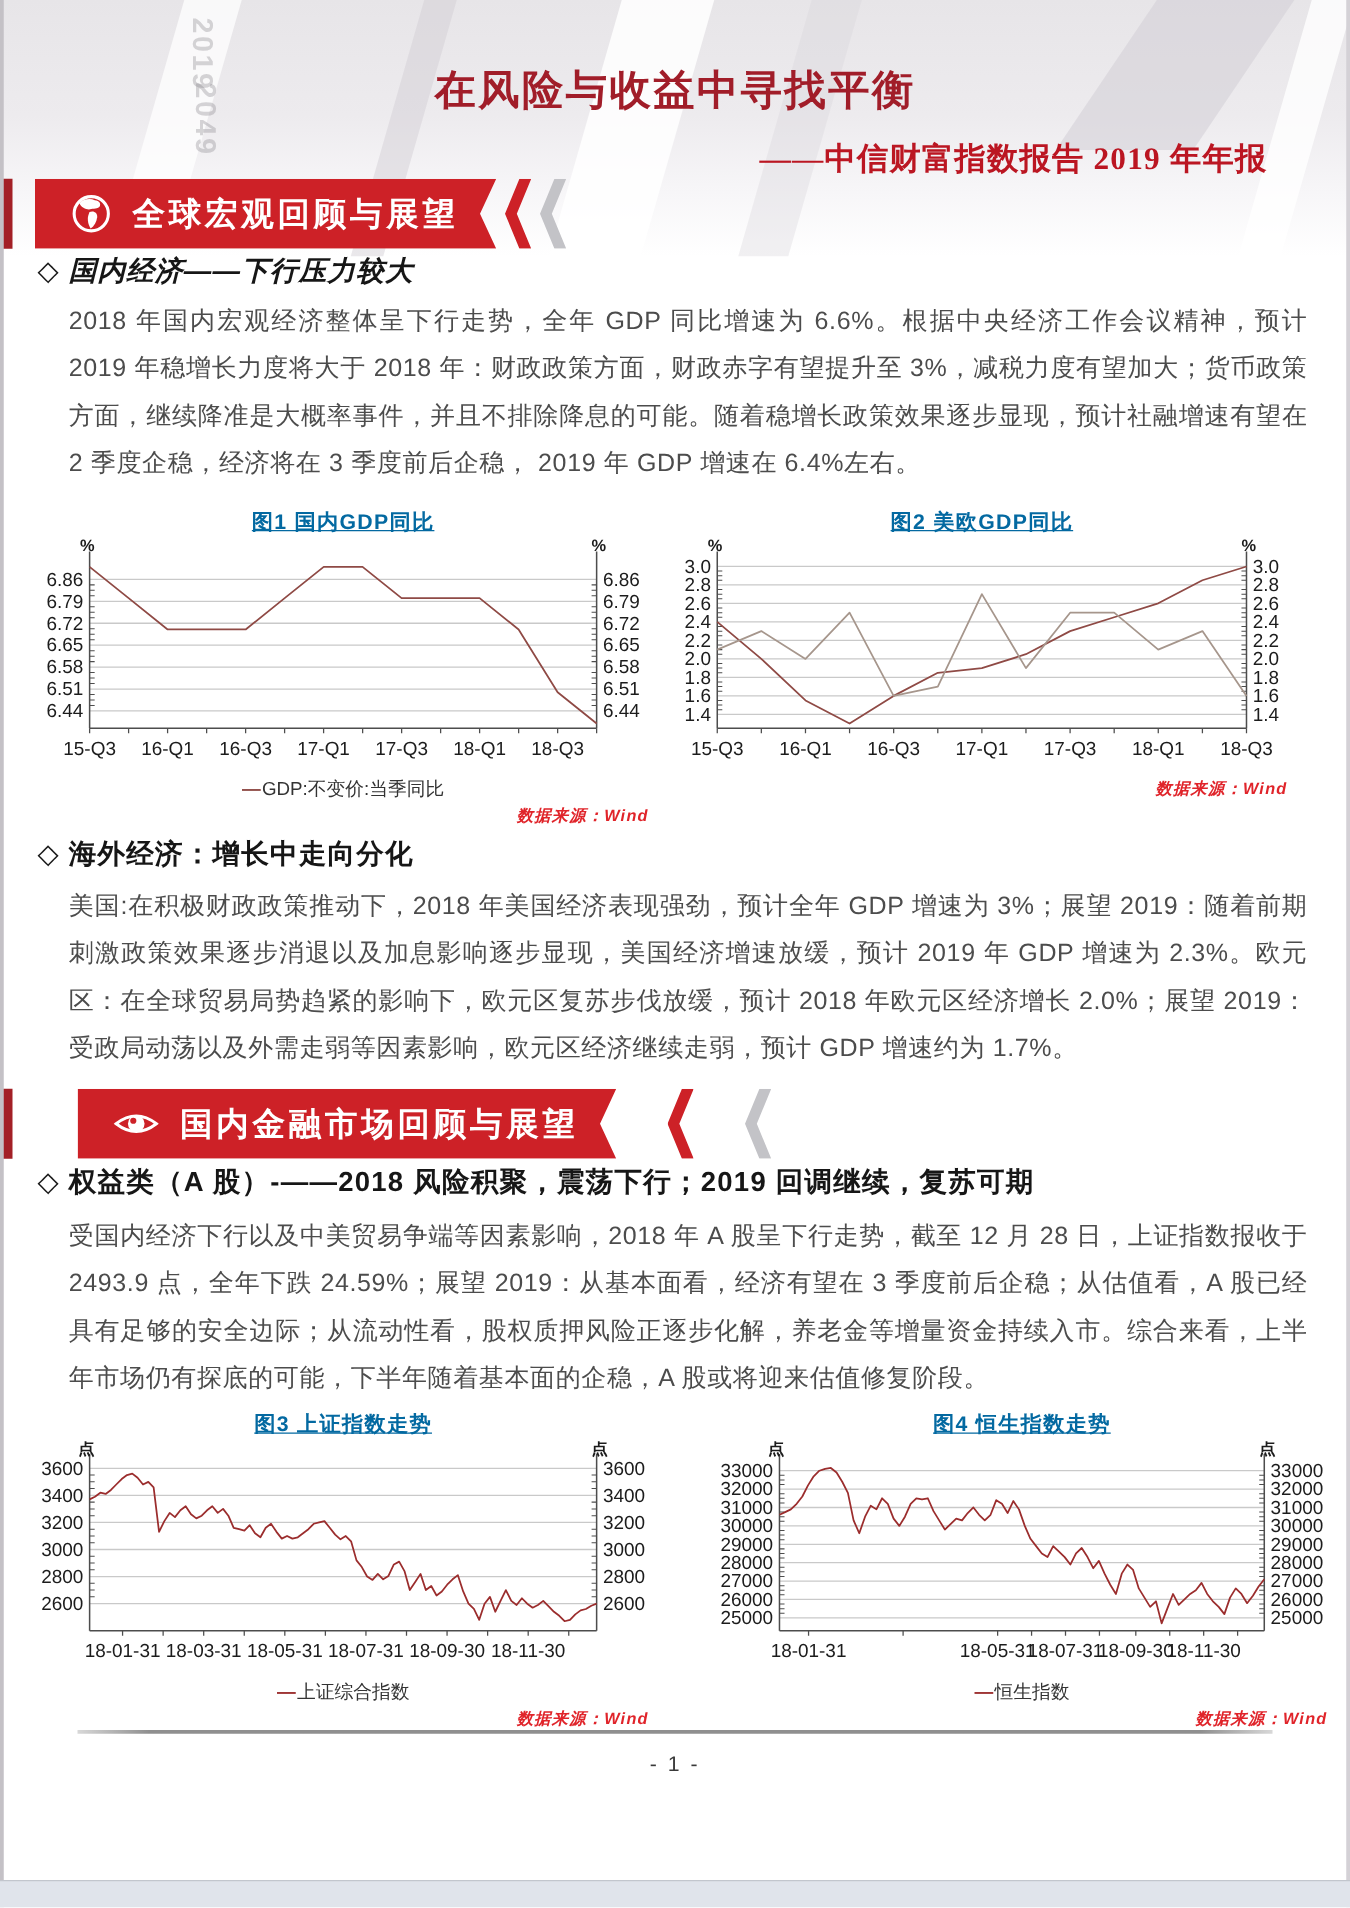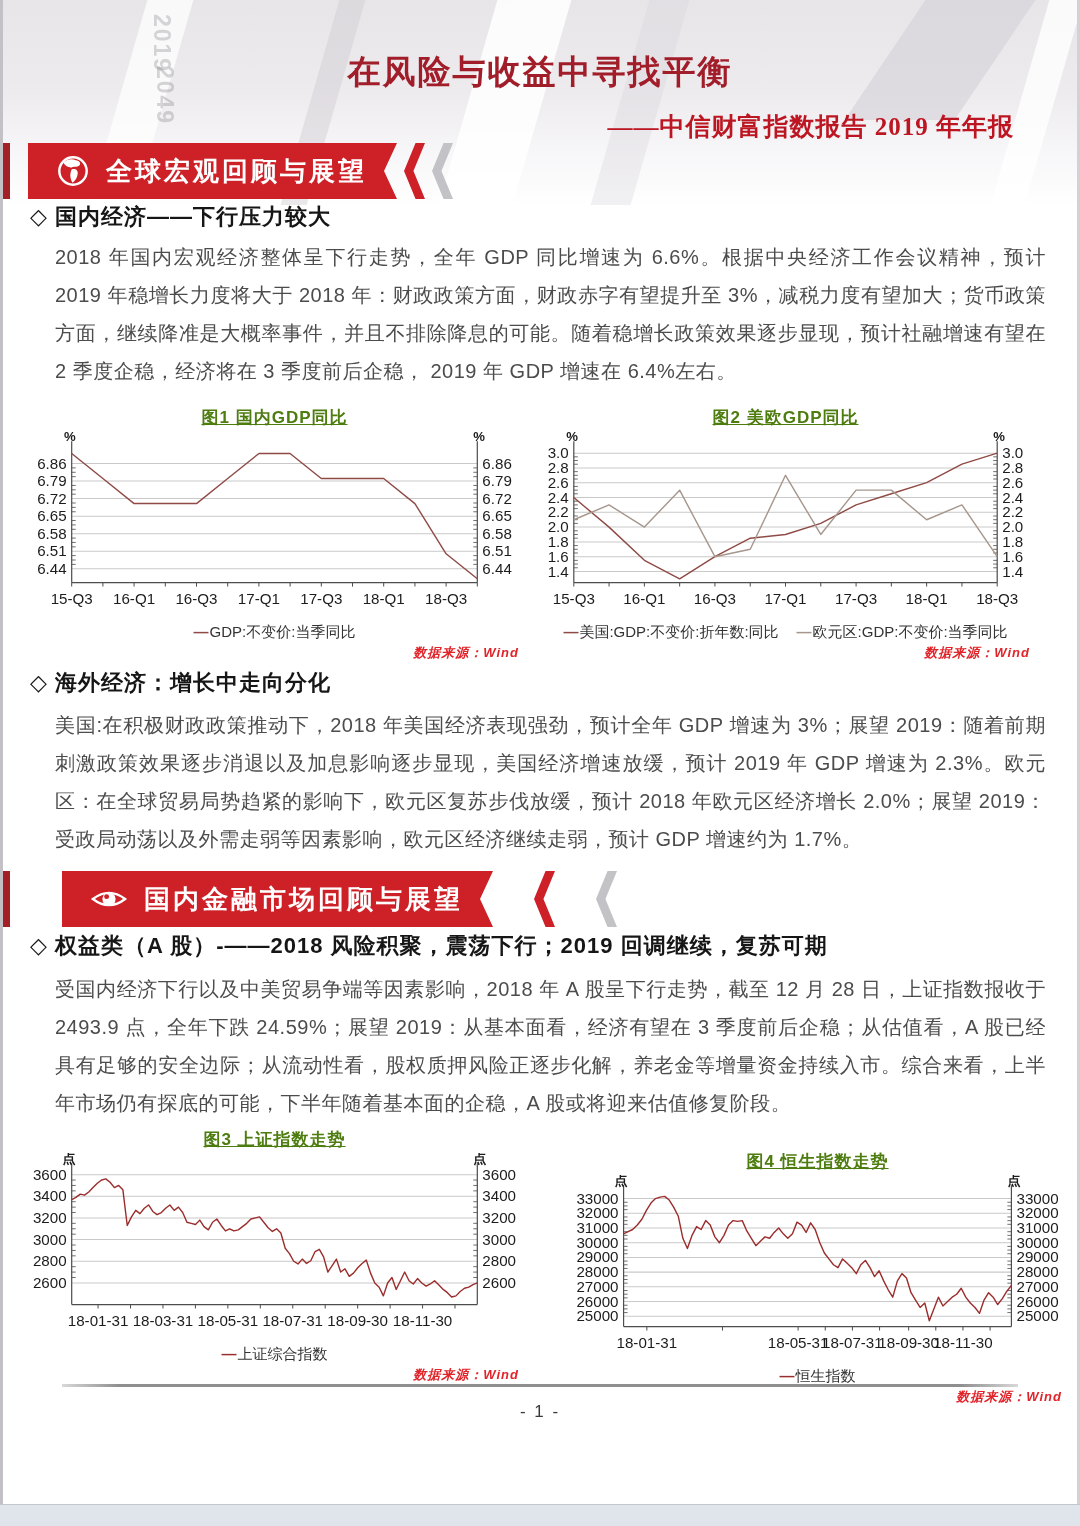--- a/index.html
+++ b/index.html
@@ -40,21 +40,21 @@
   .chv{width:21px;margin-left:7px;clip-path:polygon(100% 0,55% 0,0 50%,55% 100%,100% 100%,45% 50%);}
   .chv.red{background:#cd2127;} .chv.gray{background:#c3c3c7;}
   .icon-wrap{display:flex;align-items:center;}
 
   .subhead{position:absolute;left:30px;right:40px;font-size:22px;font-weight:bold;color:#161616;letter-spacing:1px;}
   .para{position:absolute;left:55px;right:34px;font-size:20px;line-height:38px;color:#4c4c4c;
     text-align:justify;letter-spacing:0.5px;}
 
   
   .chart{position:absolute;width:505px;}
-  .chart-title{text-align:center;font-size:17px;font-weight:bold;color:#4d7c0f;
+  .chart-title{text-align:center;font-size:17px;font-weight:bold;color:#0369a1;
     text-decoration:underline;margin-bottom:2px;letter-spacing:1px;}
   svg.plot{display:block;width:505px;height:190px;}
   .tick{font-size:15px;fill:#1c1c1c;}
   .xtick{font-size:15px;fill:#1c1c1c;}
   .unit{font-size:13px;font-weight:bold;fill:#1c1c1c;}
   .legend{text-align:center;font-size:15px;color:#333;height:22px;line-height:22px;}
   .legend .lg{margin:0 9px;white-space:nowrap;}
   .legend .dash{font-weight:bold;margin-right:1px;}
   .source{text-align:right;font-size:13px;font-style:italic;font-weight:bold;
     color:#e0242a;padding-right:8px;letter-spacing:1px;margin-top:1px;}
@@ -92,21 +92,21 @@
           <path fill="#fff" d="M8 9 C11 5.5 17 4.5 21 6.5 C25 7 26.5 9.5 25 12 C22 14.5 18.5 13 16 14.5 C13 13.5 9.5 13 8 9 Z"></path>
           <path fill="#fff" d="M16.5 16.5 C20 15 23.5 17 23 21 C22.5 25 20.5 28.5 17.5 30.5 C15.5 27.5 14.5 23 15.5 19.5 Z"></path>
         </svg>
       </span>
       <span class="label">全球宏观回顾与展望</span>
     </div>
     <div class="chv red"></div>
     <div class="chv gray"></div>
   </div>
 
-  <div class="subhead" style="top:202px;">◇ 国内经济——下行压力较大</div>
+  <div class="subhead" style="top:202px;font-style:italic;">◇ 国内经济——下行压力较大</div>
   <div class="para" style="top:238px;">2018 年国内宏观经济整体呈下行走势，全年 GDP 同比增速为 6.6%。根据中央经济工作会议精神，预计 2019 年稳增长力度将大于 2018 年：财政政策方面，财政赤字有望提升至 3%，减税力度有望加大；货币政策方面，继续降准是大概率事件，并且不排除降息的可能。随着稳增长政策效果逐步显现，预计社融增速有望在 2 季度企稳，经济将在 3 季度前后企稳， 2019 年 GDP 增速在 6.4%左右。</div>
 
   <div class="chart" style="left:22px;top:406px;">
     <div class="chart-title">图1 国内GDP同比</div>
     <svg class="plot" viewBox="0 0 500 188">
         <line x1="49.2" y1="32.129629629629505" x2="450.8" y2="32.129629629629505" stroke="#c9c9c9" stroke-width="1"></line>
         <line x1="49.2" y1="49.49999999999994" x2="450.8" y2="49.49999999999994" stroke="#c9c9c9" stroke-width="1"></line>
         <line x1="49.2" y1="66.87037037037038" x2="450.8" y2="66.87037037037038" stroke="#c9c9c9" stroke-width="1"></line>
         <line x1="49.2" y1="84.2407407407406" x2="450.8" y2="84.2407407407406" stroke="#c9c9c9" stroke-width="1"></line>
         <line x1="49.2" y1="101.61111111111104" x2="450.8" y2="101.61111111111104" stroke="#c9c9c9" stroke-width="1"></line>
@@ -292,21 +292,20 @@
         <text x="40.400000000000006" y="171" text-anchor="middle" class="xtick">15-Q3</text>
         <text x="110.28064" y="171" text-anchor="middle" class="xtick">16-Q1</text>
         <text x="180.11936000000003" y="171" text-anchor="middle" class="xtick">16-Q3</text>
         <text x="250.00000000000003" y="171" text-anchor="middle" class="xtick">17-Q1</text>
         <text x="319.88063999999997" y="171" text-anchor="middle" class="xtick">17-Q3</text>
         <text x="389.71936000000005" y="171" text-anchor="middle" class="xtick">18-Q1</text>
         <text x="459.6" y="171" text-anchor="middle" class="xtick">18-Q3</text>
         <polyline points="40.4,65.8 75.3,95.1 110.3,128.0 145.2,146.3 180.1,124.4 215.1,106.1 250.0,102.4 284.9,91.4 319.9,73.1 354.8,62.1 389.7,51.1 424.7,32.8 459.6,21.9" fill="none" stroke="#8f4a45" stroke-width="1.4" stroke-linejoin="round"></polyline>
         <polyline points="40.4,87.8 75.3,73.1 110.3,95.1 145.2,58.5 180.1,124.4 215.1,117.0 250.0,43.8 284.9,102.4 319.9,58.5 354.8,58.5 389.7,87.8 424.7,73.1 459.6,124.4" fill="none" stroke="#a6968c" stroke-width="1.4" stroke-linejoin="round"></polyline>
       </svg>
-    <div class="legend"><span class="lg"><span class="dash" style="color: rgb(143, 74, 69);">—</span><span>美国:GDP:不变价:折年数:同比</span></span><span class="lg"><span class="dash" style="color: rgb(166, 150, 140);">—</span><span>欧元区:GDP:不变价:当季同比</span></span></div>
     <div class="source">数据来源：Wind</div>
   </div>
 
   <div class="subhead" style="top:668px;">◇ 海外经济：增长中走向分化</div>
   <div class="para" style="top:706px;">美国:在积极财政政策推动下，2018 年美国经济表现强劲，预计全年 GDP 增速为 3%；展望 2019：随着前期刺激政策效果逐步消退以及加息影响逐步显现，美国经济增速放缓，预计 2019 年 GDP 增速为 2.3%。欧元区：在全球贸易局势趋紧的影响下，欧元区复苏步伐放缓，预计 2018 年欧元区经济增长 2.0%；展望 2019：受政局动荡以及外需走弱等因素影响，欧元区经济继续走弱，预计 GDP 增速约为 1.7%。</div>
 
   <div class="banner" style="top:871px;gap:34px;">
     <div class="bar"></div>
     <div class="ribbon">
       <span class="icon-wrap">
@@ -397,21 +396,21 @@
         <text x="139.56" y="171" text-anchor="middle" class="xtick">18-03-31</text>
         <text x="203.81600000000003" y="171" text-anchor="middle" class="xtick">18-05-31</text>
         <text x="268.07200000000006" y="171" text-anchor="middle" class="xtick">18-07-31</text>
         <text x="332.328" y="171" text-anchor="middle" class="xtick">18-09-30</text>
         <text x="396.584" y="171" text-anchor="middle" class="xtick">18-11-30</text>
         <polyline points="49.2,46.0 53.4,43.9 57.7,40.7 61.9,41.7 66.1,38.5 70.3,34.2 74.6,29.9 78.8,26.7 83.0,25.6 87.2,28.9 91.5,34.2 95.7,32.1 99.9,36.4 104.2,71.7 108.4,63.2 112.6,56.7 116.8,60.0 121.1,54.6 125.3,51.4 129.5,57.8 133.7,61.0 138.0,58.9 142.2,54.6 146.4,51.4 150.7,56.7 154.9,53.5 159.1,58.9 163.3,68.5 167.6,69.6 171.8,70.7 176.0,66.4 180.2,72.8 184.5,76.0 188.7,68.5 192.9,65.3 197.2,71.7 201.4,77.1 205.6,75.0 209.8,77.1 214.1,76.0 218.3,72.8 222.5,69.6 226.7,65.3 231.0,64.2 235.2,63.2 239.4,68.5 243.7,73.9 247.9,77.6 252.1,75.0 256.3,79.2 260.6,94.3 264.8,99.6 269.0,107.1 273.3,109.8 277.5,105.0 281.7,109.3 285.9,106.6 290.2,97.5 294.4,95.3 298.6,102.8 302.8,117.8 307.1,111.4 311.3,105.0 315.5,117.8 319.8,114.6 324.0,122.1 328.2,118.9 332.4,113.6 336.7,109.3 340.9,106.0 345.1,118.9 349.3,128.6 353.6,132.8 357.8,141.4 362.0,128.6 366.3,123.2 370.5,135.0 374.7,126.4 378.9,117.8 383.2,126.4 387.4,129.6 391.6,124.3 395.8,128.6 400.1,131.8 404.3,129.6 408.5,126.4 412.8,130.7 417.0,135.0 421.2,138.2 425.4,142.5 429.7,141.4 433.9,137.1 438.1,133.9 442.3,132.8 446.6,130.2 450.8,128.6" fill="none" stroke="#9b2d2d" stroke-width="1.4" stroke-linejoin="round"></polyline>
       </svg>
     <div class="legend"><span class="lg"><span class="dash" style="color: rgb(155, 45, 45);">—</span><span>上证综合指数</span></span></div>
     <div class="source">数据来源：Wind</div>
   </div>
-  <div class="chart" style="left:565px;top:1128px;margin-top:22px;">
+  <div class="chart" style="left:565px;top:1128px;">
     <div class="chart-title">图4 恒生指数走势</div>
     <svg class="plot" viewBox="0 0 500 188">
         <line x1="58" y1="23.282608695652172" x2="442" y2="23.282608695652172" stroke="#c9c9c9" stroke-width="1"></line>
         <line x1="58" y1="37.847826086956516" x2="442" y2="37.847826086956516" stroke="#c9c9c9" stroke-width="1"></line>
         <line x1="58" y1="52.413043478260875" x2="442" y2="52.413043478260875" stroke="#c9c9c9" stroke-width="1"></line>
         <line x1="58" y1="66.97826086956522" x2="442" y2="66.97826086956522" stroke="#c9c9c9" stroke-width="1"></line>
         <line x1="58" y1="81.54347826086956" x2="442" y2="81.54347826086956" stroke="#c9c9c9" stroke-width="1"></line>
         <line x1="58" y1="96.1086956521739" x2="442" y2="96.1086956521739" stroke="#c9c9c9" stroke-width="1"></line>
         <line x1="58" y1="110.67391304347825" x2="442" y2="110.67391304347825" stroke="#c9c9c9" stroke-width="1"></line>
         <line x1="58" y1="125.23913043478261" x2="442" y2="125.23913043478261" stroke="#c9c9c9" stroke-width="1"></line>

